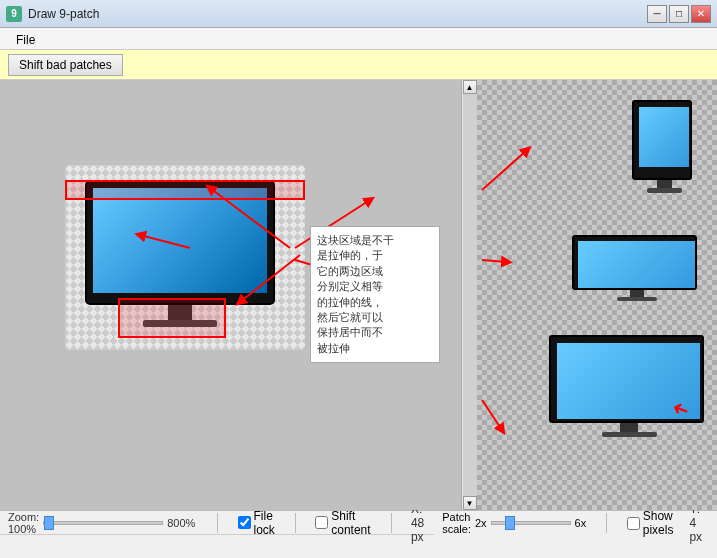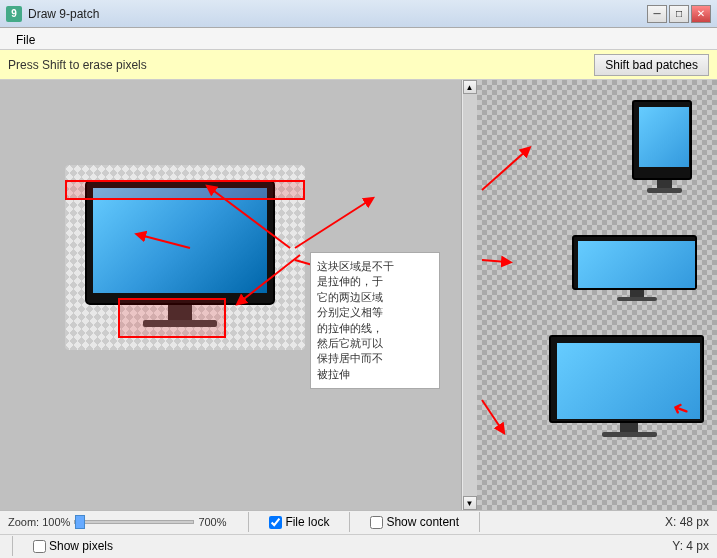--- a/index.html
+++ b/index.html
@@ -125,21 +125,21 @@
       position: absolute;
       top: 80px; left: 60px;
       width: 250px; height: 200px;
       background: white;
       opacity: 0.85;
     }
 
     
     .tooltip-box {
       position: absolute;
-      top: 172px; left: 310px;
+      top: 146px; left: 310px;
       width: 130px;
       background: white;
       border: 1px solid #aaa;
       padding: 6px;
       font-size: 11px;
       color: #333;
       line-height: 1.4;
       z-index: 10;
     }
 
@@ -149,21 +149,21 @@
       border: 2px solid red;
       background: rgba(255,0,0,0.15);
     }
 
     
     #statusbar {
       height: 48px;
       background: #f0f0f0;
       border-top: 1px solid #bbb;
       display: flex;
-      flex-direction: column;
+      flex-direction: row;
     }
     #statusbar-top {
       height: 24px;
       display: flex;
       align-items: center;
       padding: 0 8px;
       border-bottom: 1px solid #ccc;
       gap: 16px;
     }
     #statusbar-bottom {
@@ -224,21 +224,20 @@
     <div class="win-btn">□</div>
     <div class="win-btn close">✕</div>
   </div>
 </div>
 
 <div id="menubar">
   <div class="menu-item">File</div>
 </div>
 
 <div id="infobar">
-  <span class="info-text">Press Shift to erase pixels</span>
   <button class="show-bad-btn">Shift bad patches</button>
 </div>
 
 <div id="main">
 
   <div id="canvas-area">
 
     <div class="monitor-bg" style="width:240px; height:185px; top:85px; left:65px; border-radius:4px;
                 background-image: linear-gradient(45deg,#ccc 25%,transparent 25%),linear-gradient(-45deg,#ccc 25%,transparent 25%),linear-gradient(45deg,transparent 75%,#ccc 75%),linear-gradient(-45deg,transparent 75%,#ccc 75%);
                 background-size:8px 8px; background-color:#e8e8e8; opacity:1;">
@@ -340,36 +339,42 @@
 
   </div>
 
 </div>
 
 <div id="statusbar">
   <div id="statusbar-top">
     <div class="status-group">
       <span class="zoom-label">Zoom: 100%</span>
       <input type="range" class="zoom-slider" min="100" max="800" value="100" style="">
-      <span class="zoom-pct">700%</span>
+      <span class="zoom-pct">800%</span>
     </div>
     <div class="divider-v"></div>
     <div class="checkbox-group">
       <input type="checkbox" checked="" style="">
       <label>File lock</label>
     </div>
     <div class="divider-v"></div>
     <div class="checkbox-group">
       <input type="checkbox" style="">
-      <label>Show content</label>
+      <label>Shift content</label>
     </div>
     <div class="divider-v"></div>
     <span class="xy-label" style="margin-left:auto;">X: 48 px</span>
   </div>
   <div id="statusbar-bottom">
+    <div class="status-group">
+      <span>Patch scale:</span>
+      <span>2x</span>
+      <input type="range" class="zoom-slider" min="1" max="6" value="2" style="width: 80px;">
+      <span>6x</span>
+    </div>
     <div class="divider-v"></div>
     <div class="checkbox-group">
       <input type="checkbox" style="">
       <label>Show pixels</label>
     </div>
     <span class="xy-label" style="margin-left:auto;">Y:  4 px</span>
   </div>
 </div>
 
 </body></html>

